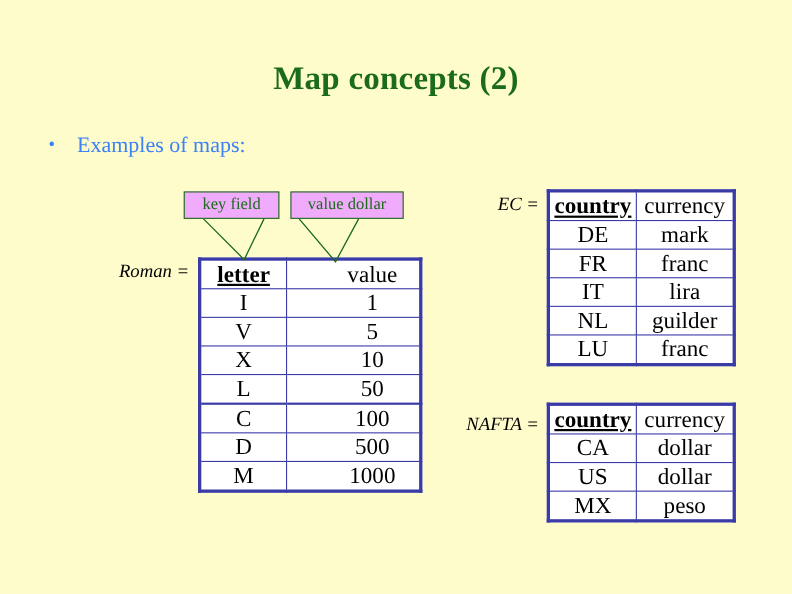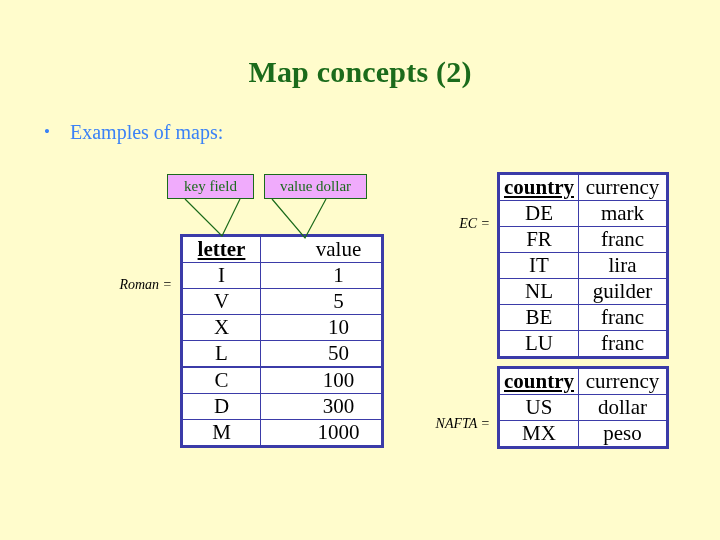--- a/index.html
+++ b/index.html
@@ -80,25 +80,24 @@
   .callout-tail {
     position: absolute;
     z-index: 2;
     overflow: visible;
   }
 
   
   .eq-label {
     position: absolute;
     font-style: italic;
-    font-size: 14px;
+    font-size: 17px;
     color: #000000;
     white-space: nowrap;
     text-align: right;
-    margin-top: 40px;
   }
   #label-roman  { left: 40px;  top: 237px; width: 132px; }
   #label-ec     { left: 360px; top: 176px; width: 130px; }
   #label-nafta  { left: 350px; top: 376px; width: 140px; }
 
   
   .maptable {
     position: absolute;
     border-collapse: collapse;
     background: #ffffff;
@@ -191,21 +190,21 @@
       <tr>
         <td class="col-key">L</td>
         <td class="col-val">50</td>
       </tr>
       <tr class="thickline">
         <td class="col-key">C</td>
         <td class="col-val">100</td>
       </tr>
       <tr>
         <td class="col-key">D</td>
-        <td class="col-val">300</td>
+        <td class="col-val">500</td>
       </tr>
       <tr>
         <td class="col-key">M</td>
         <td class="col-val">1000</td>
       </tr>
     </tbody>
   </table>
 
   <table class="maptable" id="table-ec">
     <tbody>
@@ -223,37 +222,37 @@
       </tr>
       <tr>
         <td class="col-key">IT</td>
         <td class="col-val">lira</td>
       </tr>
       <tr>
         <td class="col-key">NL</td>
         <td class="col-val">guilder</td>
       </tr>
       <tr>
-        <td class="col-key">BE</td>
-        <td class="col-val">franc</td>
-      </tr>
-      <tr>
         <td class="col-key">LU</td>
         <td class="col-val">franc</td>
       </tr>
     </tbody>
   </table>
 
   <table class="maptable" id="table-nafta">
     <tbody>
       <tr>
         <td class="hdr col-key"><span>country</span></td>
         <td class="hdr col-val"><span style="text-decoration:none;font-weight:normal;">currency</span></td>
       </tr>
       <tr>
+        <td class="col-key">CA</td>
+        <td class="col-val">dollar</td>
+      </tr>
+      <tr>
         <td class="col-key">US</td>
         <td class="col-val">dollar</td>
       </tr>
       <tr>
         <td class="col-key">MX</td>
         <td class="col-val">peso</td>
       </tr>
     </tbody>
   </table>
 

